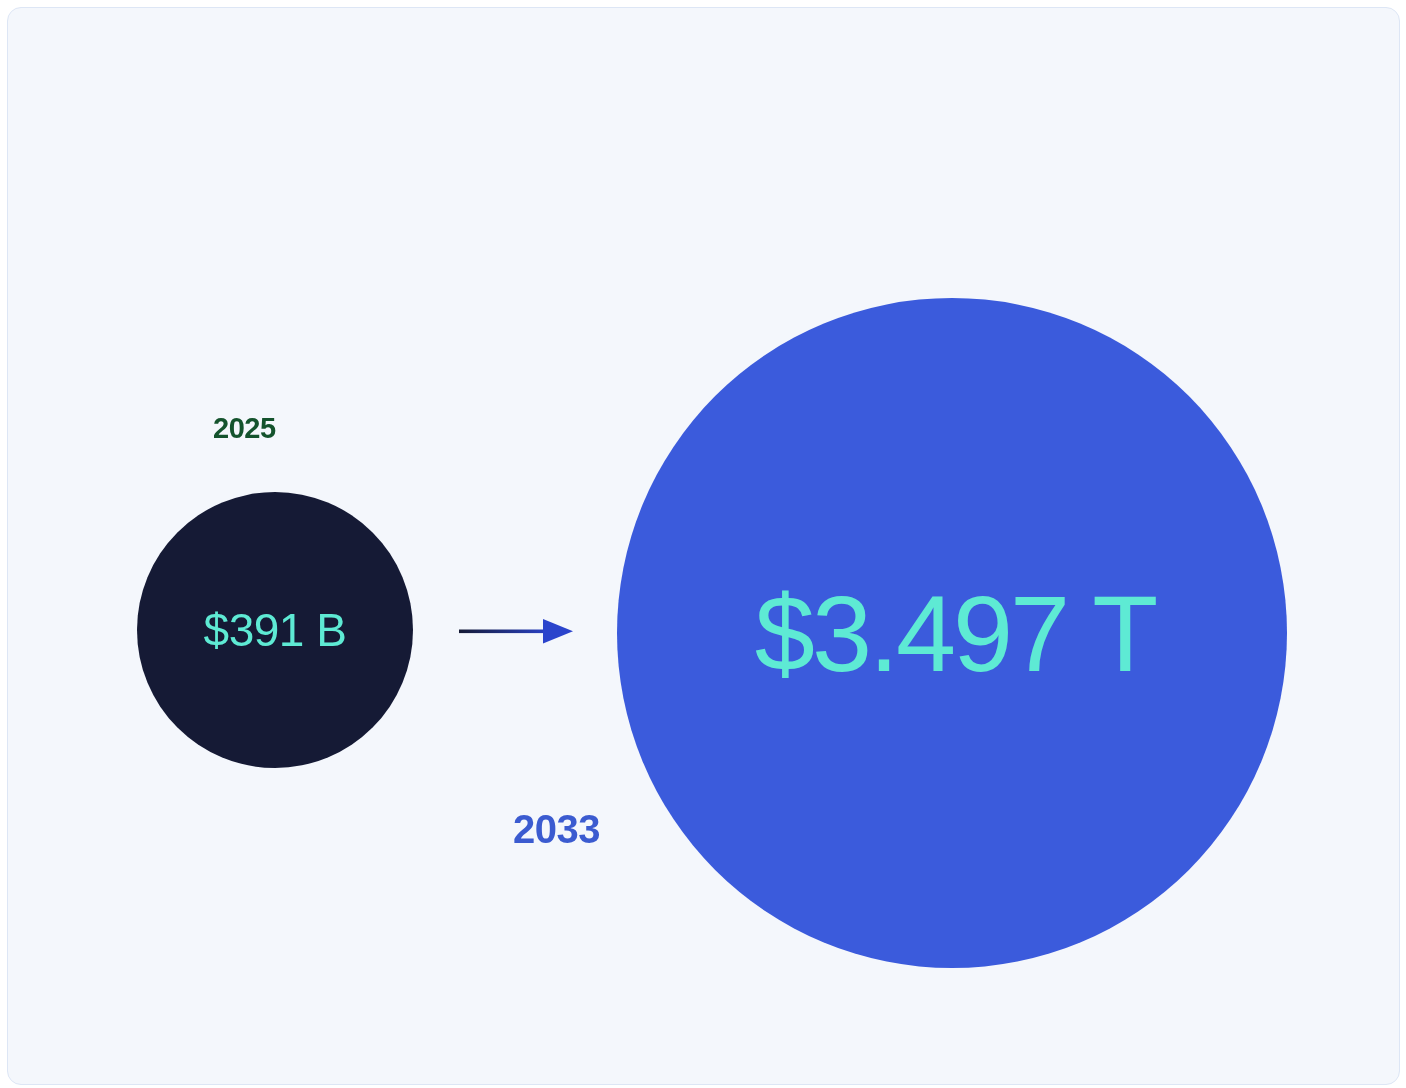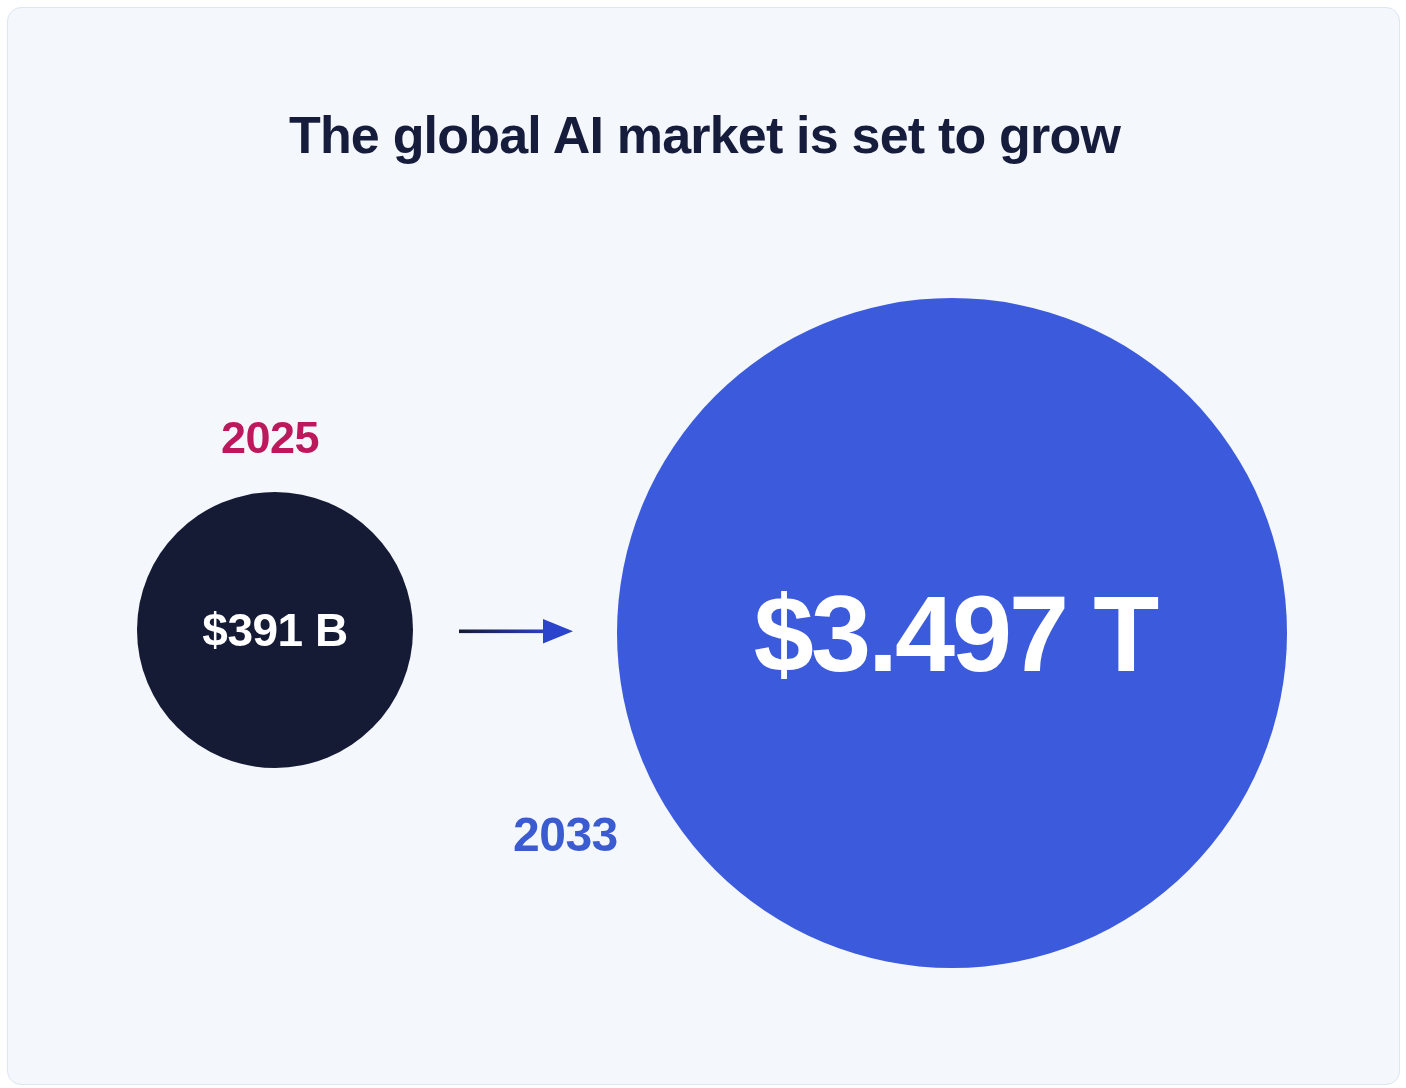--- a/index.html
+++ b/index.html
@@ -47,22 +47,22 @@
   
   .bubble {
     position: absolute;
     border-radius: 50%;
     display: flex;
     align-items: center;
     justify-content: center;
     box-sizing: border-box;
   }
   .bubble-value {
-    color: #ffffff;
-    font-weight: 700;
+    color: #5eead4;
+    font-weight: 400;
     letter-spacing: -1px;
     white-space: nowrap;
   }
 
   
   #bubble-2025 {
     left: 129px;
     top: 484px;
     width: 276px;
     height: 276px;
@@ -88,48 +88,47 @@
   }
 
   
   .year-label {
     position: absolute;
     font-weight: 800;
     white-space: nowrap;
     letter-spacing: -0.5px;
   }
   #year-label-2025 {
-    left: 213px;
+    left: 205px;
     top: 404px;
-    font-size: 45px;
-    color: #be185d;
+    font-size: 29px;
+    color: #14532d;
   }
   #year-label-2033 {
     left: 505px;
     top: 799px;
-    font-size: 48px;
+    font-size: 40px;
     color: #3b5bd0;
   }
 
   
   #growth-arrow {
     position: absolute;
     left: 443px;
     top: 598px;
     width: 130px;
     height: 52px;
   }
 </style>
 </head>
 <body>
 
 <div id="infographic-card">
 
   <div id="chart-title">
-    <span class="title-line">The global AI market is set to grow</span>
   </div>
 
   <div class="year-label" id="year-label-2025">2025</div>
 
   <div class="bubble" id="bubble-2025">
     <span class="bubble-value">$391 B</span>
   </div>
 
   <svg id="growth-arrow" viewBox="0 0 130 52">
     <defs>

